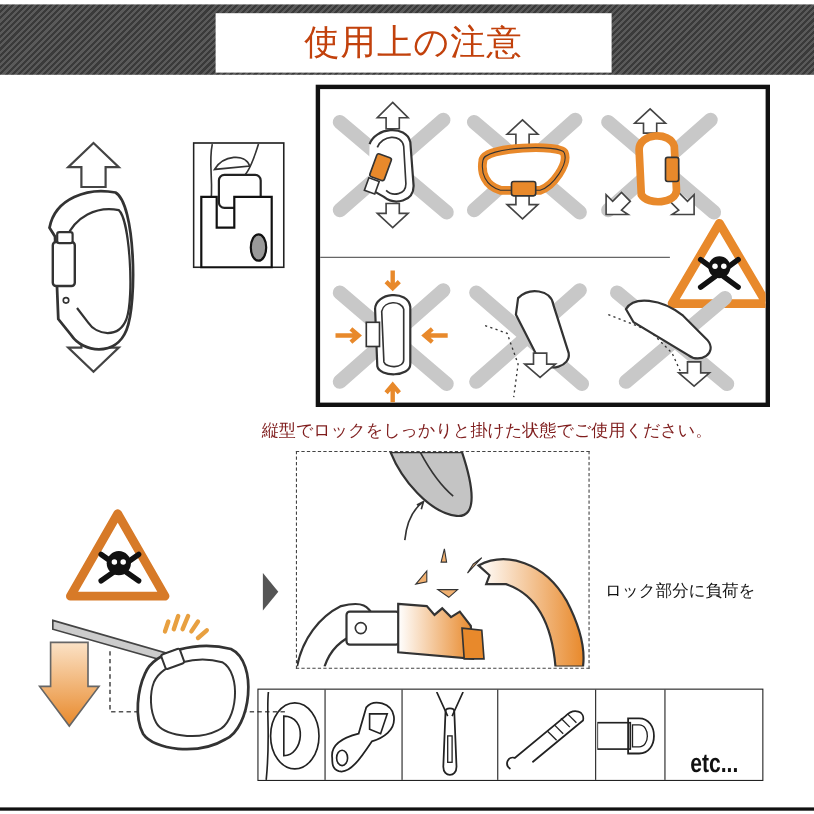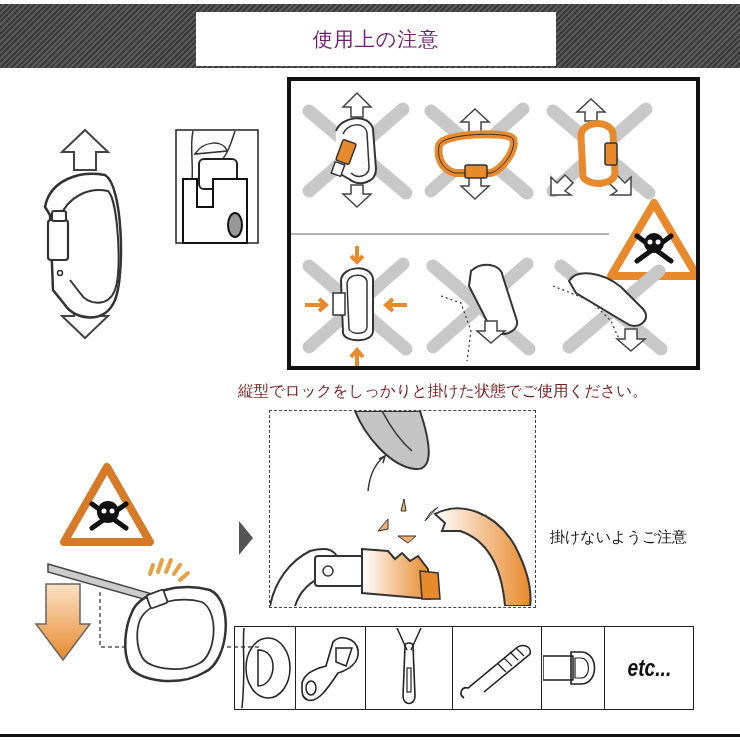--- a/index.html
+++ b/index.html
@@ -1,28 +1,28 @@
 <!DOCTYPE html>
 <html><head>
 <meta charset="utf-8">
 <style>
   html,body{margin:0;padding:0;background:#fff;}
   body{width:740px;height:740px;position:relative;overflow:hidden;font-family:"DejaVu Sans",sans-serif;color:#222;}
   .banner{position:absolute;left:0;top:4px;width:740px;height:64px;
     background:repeating-linear-gradient(135deg,#3a3a3a 0 2px,#5a5a5a 2px 4px);}
   .title-box{position:absolute;left:196px;top:8px;width:360px;height:54px;background:#fff;
     display:flex;align-items:center;justify-content:center;}
-  .title{font-size:20px;color:#701a75;letter-spacing:1px;}
+  .title{font-size:32px;color:#c2410c;letter-spacing:1px;}
   .abs{position:absolute;}
   .warn-panel{position:absolute;left:287px;top:77px;width:413px;height:293px;border:4px solid #111;box-sizing:border-box;background:#fff;}
   .caption{position:absolute;left:238px;top:381px;font-size:15.5px;color:#7f1d1d;white-space:nowrap;}
   .side-note{position:absolute;left:550px;top:526px;font-size:15px;line-height:22px;color:#111;width:185px;}
   .dashed-box{position:absolute;left:269px;top:410px;width:267px;height:198px;border:1.5px dashed #444;box-sizing:border-box;}
   .strip{position:absolute;left:234px;top:626px;width:460px;height:84px;border:1.5px solid #222;box-sizing:border-box;display:flex;}
-  .cell{border-right:1.5px solid #222;height:100%;display:flex;align-items:center;justify-content:center;box-sizing:border-box;font-style:italic;}
+  .cell{border-right:1.5px solid #222;height:100%;display:flex;align-items:flex-end;justify-content:center;box-sizing:border-box;}
   .cell:last-child{border-right:none;}
   .etc{font-family:"Liberation Sans",sans-serif;font-weight:bold;font-size:24px;transform:scaleX(.8);color:#111;}
   .bottom-rule{position:absolute;left:0;top:734px;width:740px;height:3px;background:#111;}
 </style>
 </head>
 <body>
 
 <div class="banner">
   <div class="title-box">
     <span class="title">使用上の注意</span>
@@ -171,21 +171,21 @@
     <path d="M0 195 C5 170 20 150 40 140 C60 135 65 140 70 150" fill="none" stroke="#333" stroke-width="2"></path>
     <path d="M25 195 C30 180 40 170 55 165" fill="none" stroke="#333" stroke-width="2"></path>
     <rect x="45" y="145" width="48" height="30" rx="3" fill="#fff" stroke="#333" stroke-width="2"></rect>
     <circle cx="58" cy="160" r="5" fill="#fff" stroke="#333" stroke-width="1.5"></circle>
     <path d="M92 138 L118 140 L125 148 L132 142 L140 150 L148 145 L158 158 L160 188 L92 182 Z" fill="url(#og2)" stroke="#333" stroke-width="2"></path>
     <path d="M150 160 L168 162 L170 188 L152 188 Z" fill="#e8892b" stroke="#333" stroke-width="1.5"></path>
   </svg>
 </div>
 
 <div class="side-note">
-  <div>掛けないようご注意</div>
+  <div>ロック部分に負荷を</div>
 </div>
 
 <div class="strip">
   <div class="cell" style="width:61px">
     <svg width="58" height="80" viewBox="0 0 58 80">
       <path d="M8 0 C6 20 10 40 6 80" fill="none" stroke="#222" stroke-width="1.5"></path>
       <ellipse cx="32" cy="40" rx="22" ry="30" fill="none" stroke="#222" stroke-width="1.5"></ellipse>
       <path d="M22 22 L22 58 C40 58 44 22 22 22 Z" fill="none" stroke="#222" stroke-width="1.5"></path>
     </svg>
   </div>

